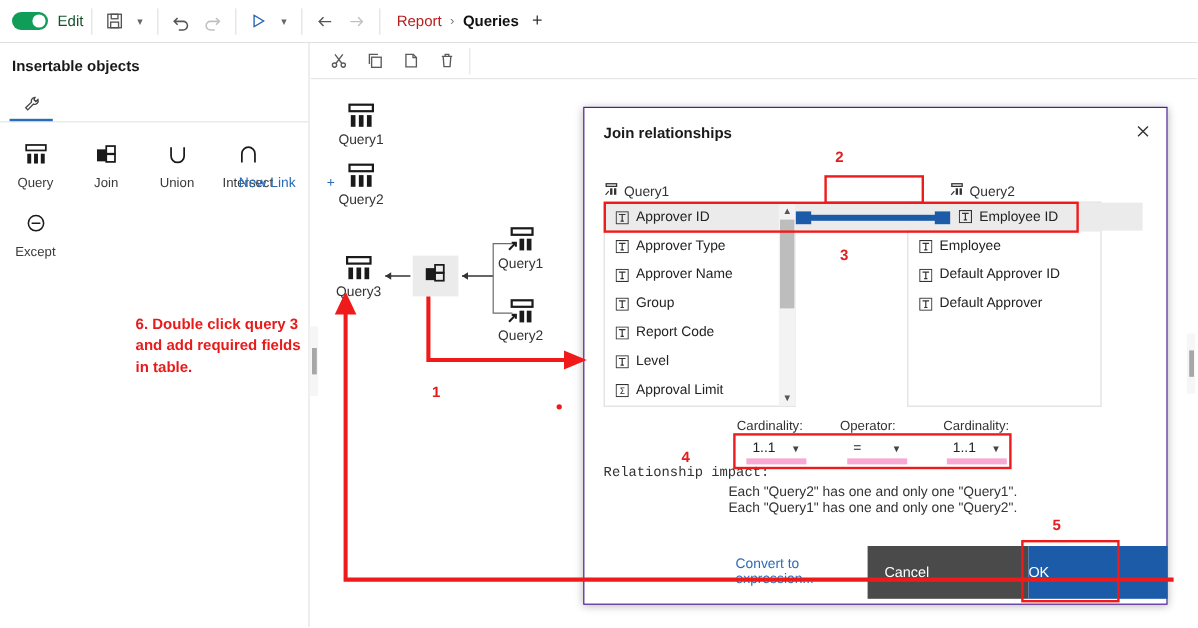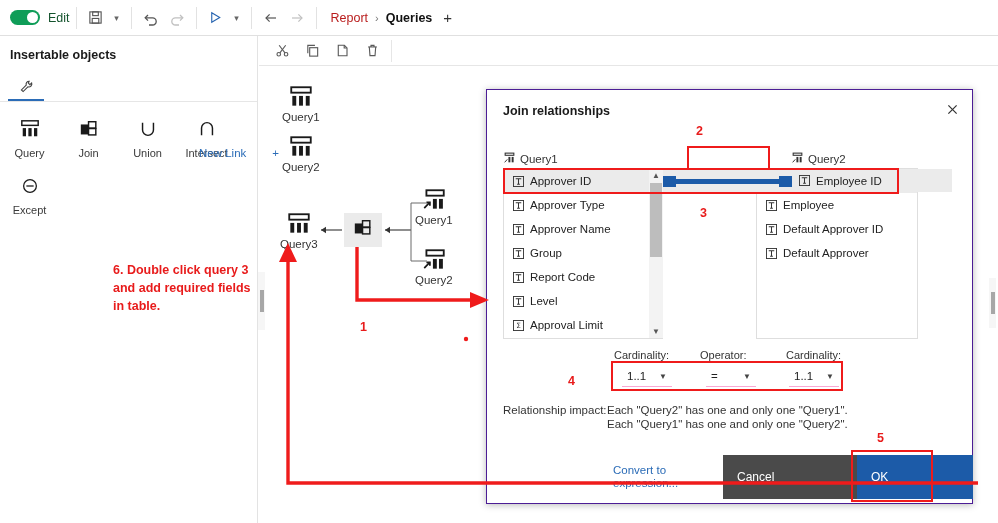--- a/index.html
+++ b/index.html
@@ -108,41 +108,41 @@
   .fld .fic { color: #333; display: flex; }
   .scrollbar { position: absolute; width: 14px; background: #f3f3f3; }
   .sb-arrow { width: 14px; height: 13px; display: flex; align-items: center; justify-content: center;
     font-size: 8px; color: #555; cursor: pointer; }
   .sb-thumb { position: absolute; left: 1px; width: 12px; background: #bdbdbd; cursor: pointer; }
 
   .linkline { position: absolute; left: 663px; top: 176px; width: 129px; height: 11px; }
 
   .cardlabel { position: absolute; font-size: 11px; color: #333; }
   .sel-ctl {
-    position: absolute; height: 21px; border-bottom: 1px solid #f9a8d4;
+    position: absolute; height: 21px; border-bottom: 5px solid #f9a8d4;
     display: flex; align-items: center; justify-content: space-between;
     font-size: 11.5px; color: #222; padding: 0 5px; cursor: pointer; background: #fff;
   }
   .sel-ctl .cv { font-size: 8px; color: #444; }
-  .impact-key { position: absolute; left: 503px; top: 404px; font-size: 11.5px; color: #333; }
+  .impact-key { position: absolute; left: 503px; top: 388px; font-size: 11.5px; color: #333; font-family: Liberation Mono, monospace; }
   .impact-v1 { position: absolute; left: 607px; top: 404px; font-size: 11.5px; color: #333; }
   .impact-v2 { position: absolute; left: 607px; top: 418px; font-size: 11.5px; color: #333; }
   .convert {
     position: absolute; left: 613px; top: 464px; width: 70px; font-size: 11.5px;
     color: #2b6cb7; line-height: 13px; cursor: pointer;
   }
   .btn-cancel {
     position: absolute; left: 723px; top: 455px; width: 134px; height: 44px;
     background: #4a4a4a; color: #fff; font-size: 12px; display: flex; align-items: center;
     padding-left: 14px; cursor: pointer;
   }
   .btn-ok {
     position: absolute; left: 857px; top: 455px; width: 116px; height: 44px;
     background: #1c5ba8; color: #fff; font-size: 12px; display: flex; align-items: center;
-    padding-left: 14px; cursor: pointer;
+    cursor: pointer;
   }
 
   
   .anno { position: absolute; color: #e81b1b; font-weight: bold; font-size: 12.5px; pointer-events: none; }
   .annobox { position: absolute; border: 2.5px solid #ef1b1b; pointer-events: none; }
   .annotext {
     position: absolute; left: 113px; top: 225px; width: 148px; color: #e81b1b;
     font-weight: bold; font-size: 12.5px; line-height: 18px; pointer-events: none;
   }
   svg.overlay { position: absolute; left: 0; top: 0; width: 998px; height: 523px; pointer-events: none; }

